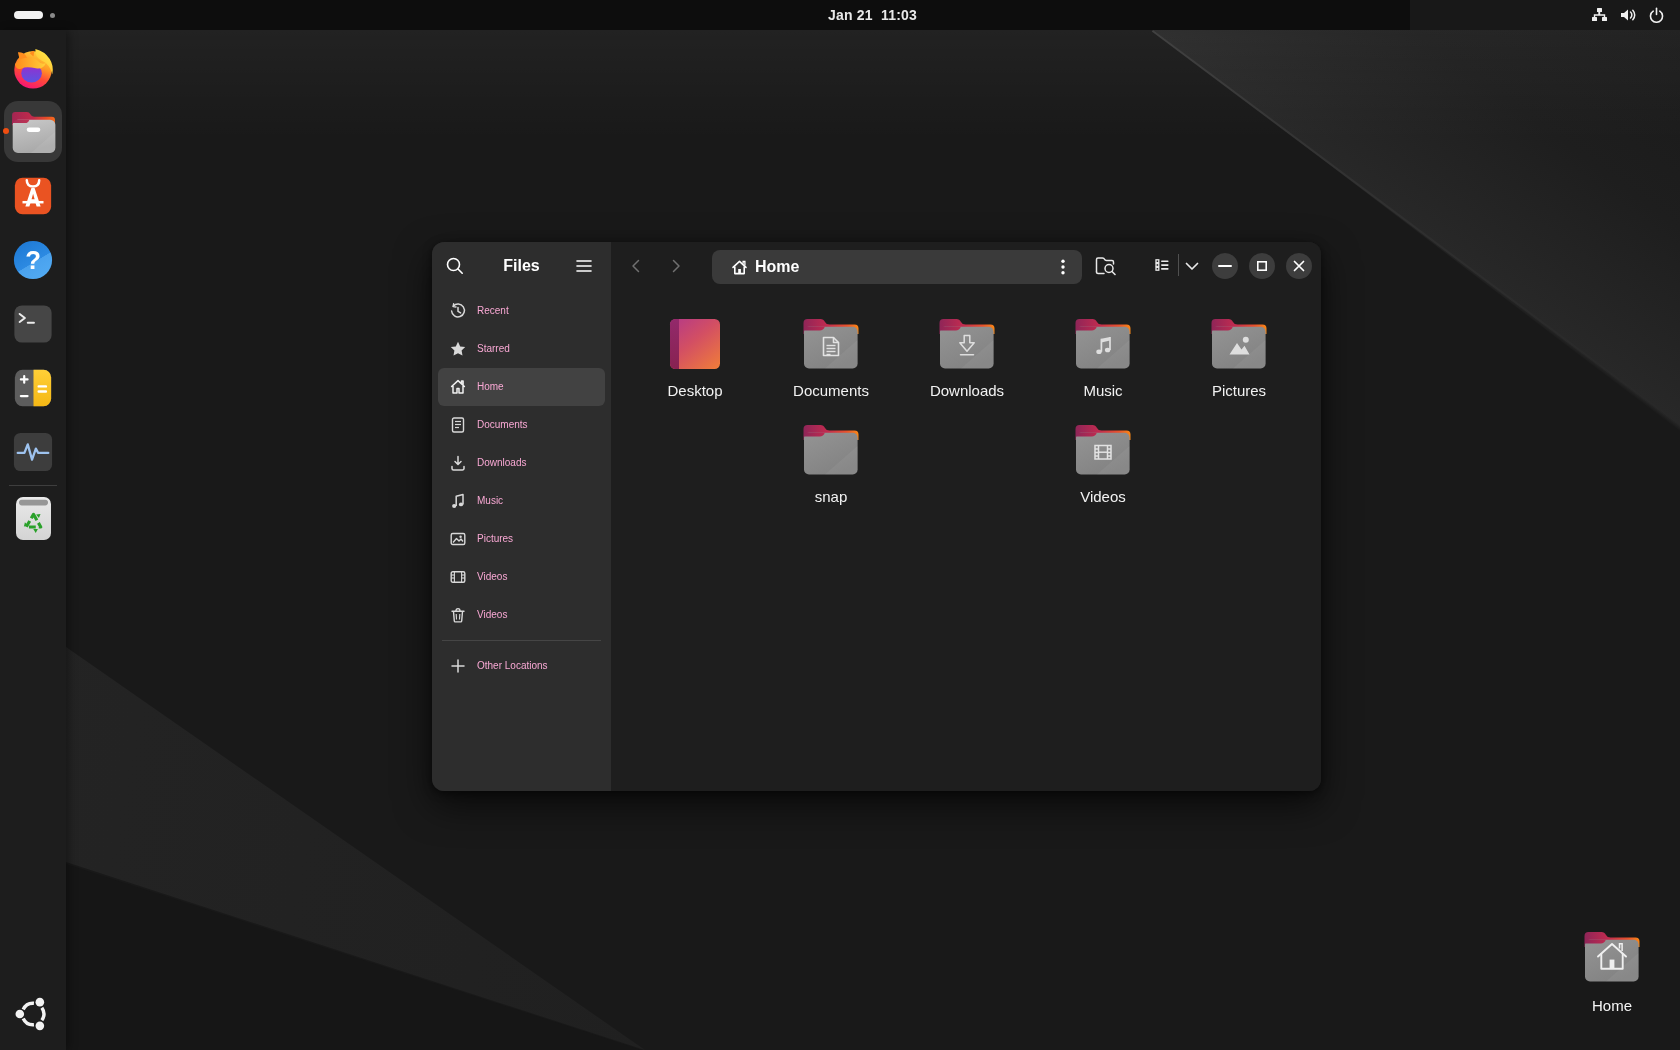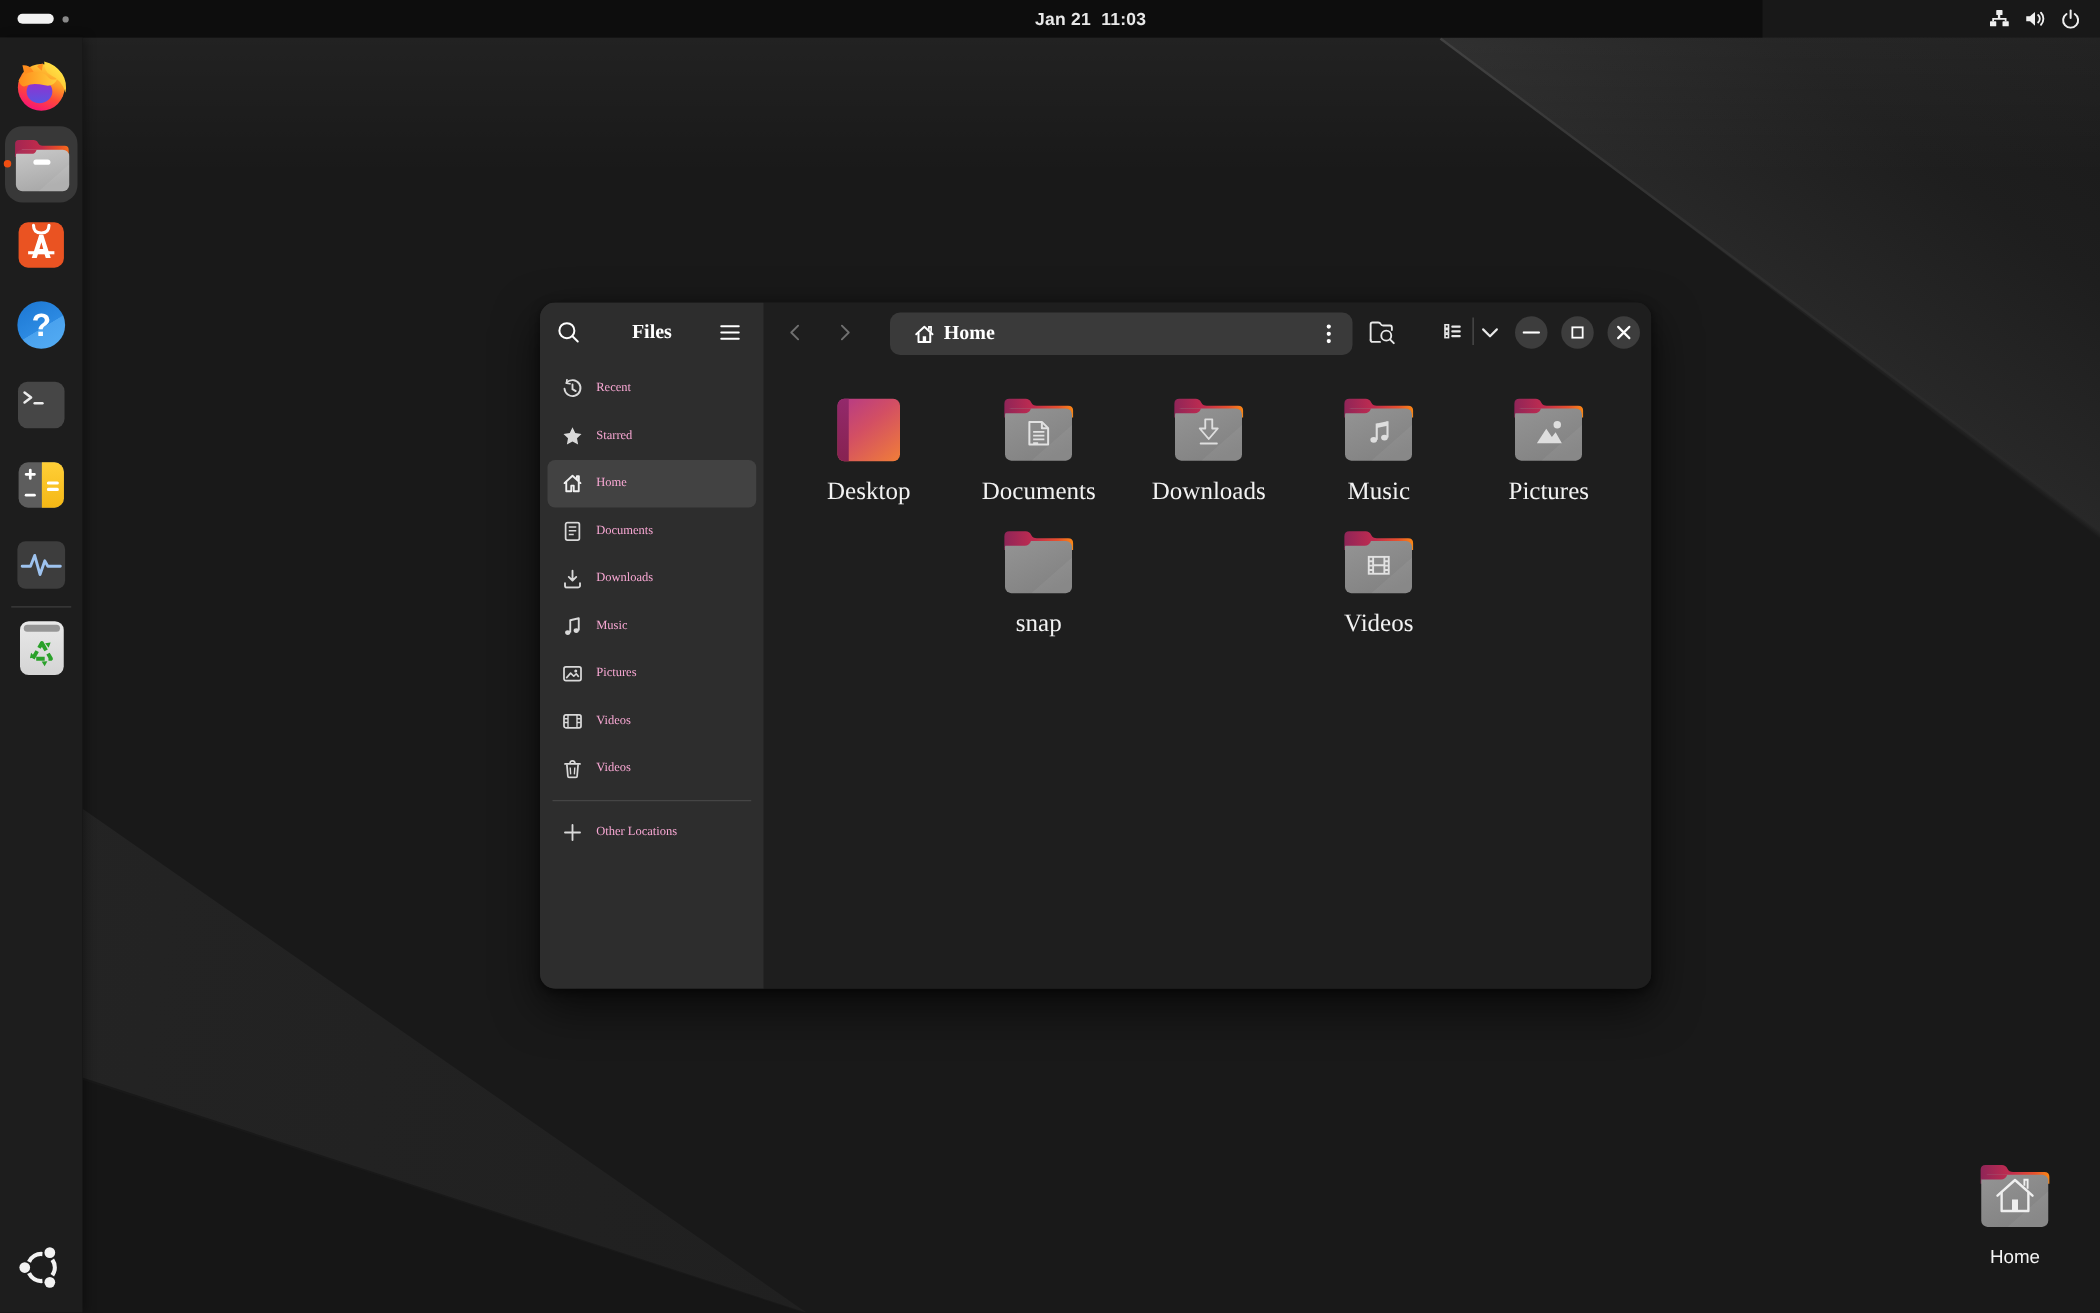--- a/index.html
+++ b/index.html
@@ -35,40 +35,40 @@
   #dock { position:absolute; left:0; top:30px; width:66px; height:1020px; background:#1d1d1d; box-shadow:3px 0 8px rgba(0,0,0,0.35); }
   .dicon { position:absolute; left:12px; width:42px; height:42px; }
   #dock .active-bg { position:absolute; left:4px; top:71px; width:58px; height:61px;
     border-radius:14px; background:#383838; }
   #dock .active-dot { position:absolute; left:3px; top:98px; width:6px; height:6px; border-radius:50%; background:#f04e11; }
   #dock .sep { position:absolute; left:9px; top:455px; width:48px; height:1px; background:#3e3e3e; }
 
   
   #win { position:absolute; left:432px; top:242px; width:889px; height:549px;
     border-radius:12px; background:#1e1e1e; box-shadow:0 14px 36px rgba(0,0,0,0.62), 0 2px 8px rgba(0,0,0,0.5);
-    overflow:hidden;font-family:Liberation Serif, serif; }
+    overflow:hidden; }
   #sidebar { position:absolute; left:0; top:0; width:179px; height:549px; background:#2d2d2d; }
   #sidebar .hdr { position:absolute; left:0; top:0; width:179px; height:48px; }
   #sidebar .title { position:absolute; left:0; top:0; width:179px; height:48px; line-height:48px;
     text-align:center; color:#ffffff; font-weight:bold; font-size:16px; }
   .srow { position:absolute; left:6px; width:167px; height:38px; border-radius:6px;
     color:#f9a8d4; font-size:10px; }
   .srow .lbl { position:absolute; left:39px; top:0; height:38px; line-height:38px; }
   .srow svg { position:absolute; left:12px; top:11px; }
   .srow.sel { background:#424242; }
   #sidebar .ssep { position:absolute; left:10px; top:398px; width:159px; height:1px; background:#454545; }
 
   #main { position:absolute; left:179px; top:0; width:710px; height:549px; background:#1e1e1e; }
   #pathbar { position:absolute; left:101px; top:8px; width:370px; height:34px; border-radius:8px;
     background:#3a3a3a; color:#ffffff; }
   #pathbar .txt { position:absolute; left:43px; top:0; height:34px; line-height:34px; font-size:16px; font-weight:bold; }
   .wbtn { position:absolute; top:11px; width:26px; height:26px; border-radius:50%; background:#3d3d3d; }
 
   
-  .gitem { position:absolute; width:120px; text-align:center; color:#f2f2f2; font-size:20px; }
+  .gitem { position:absolute; width:120px; text-align:center; color:#f2f2f2; font-size:15px; }
   .gitem svg.fold { display:block; margin:0 auto; }
   .gitem .glabel { margin-top:12px; }
 
   
   #deskhome { position:absolute; left:1552px; top:931px; width:120px; text-align:center; color:#f5f5f5; font-size:15px; }
 </style>
 </head>
 <body>
 
 <svg width="0" height="0" style="position:absolute">

